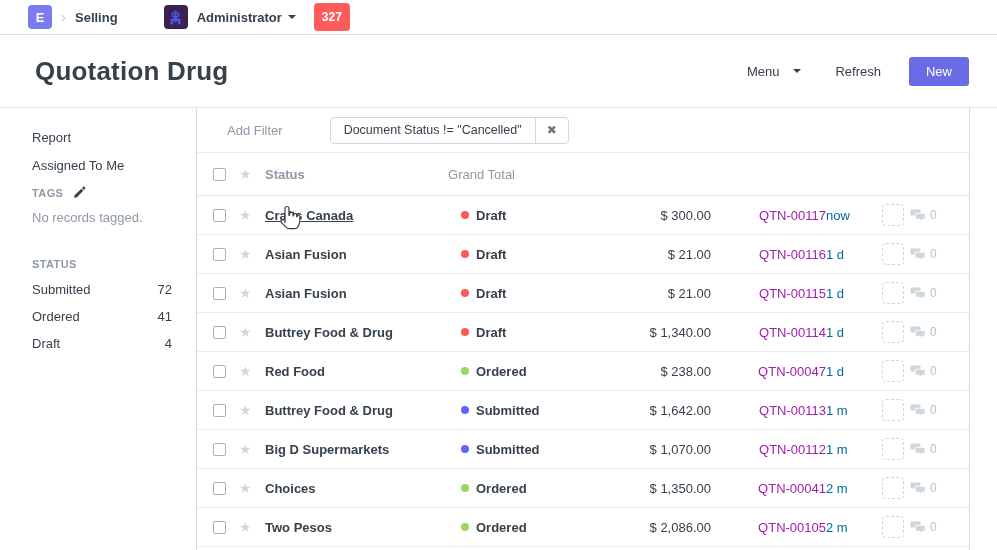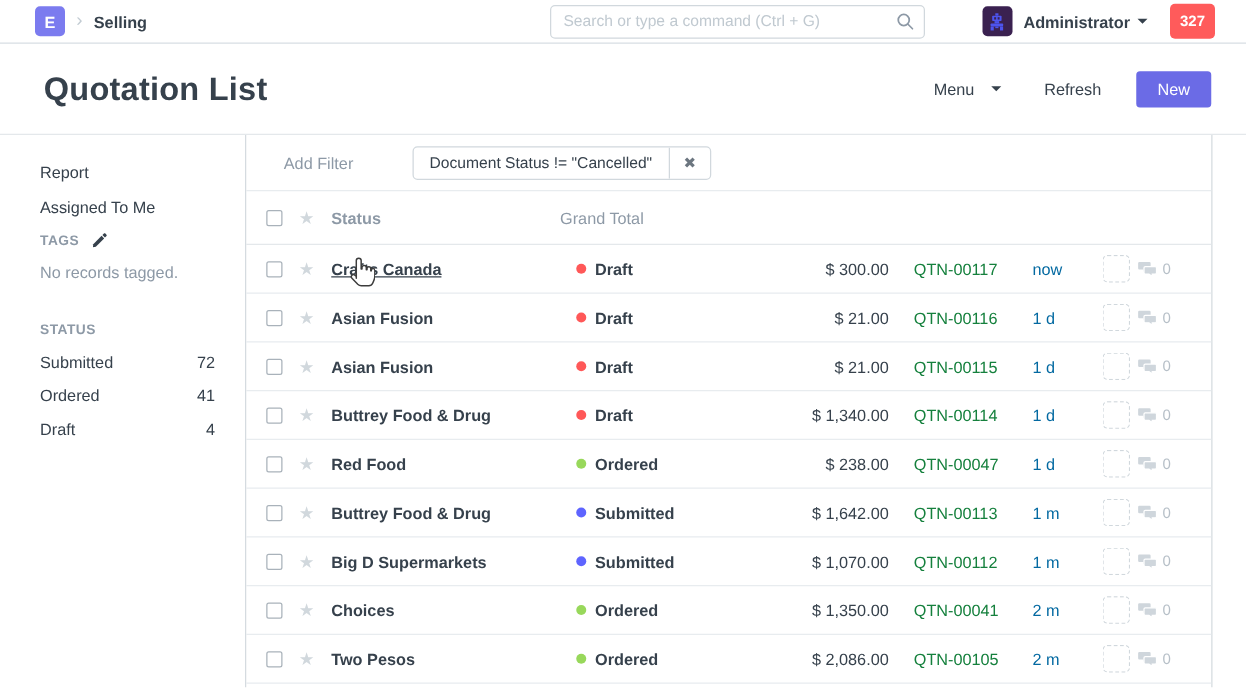--- a/index.html
+++ b/index.html
@@ -70,46 +70,39 @@
     flex:none; cursor:pointer; }
   .star { width:16px; margin:0 10px 0 13px; color:#d1d8dd; font-size:14px; flex:none;
     cursor:pointer; line-height:1; }
   .c-title { flex:1; min-width:0; }
   .c-title a { color:#36414c; font-weight:bold; text-decoration:none; cursor:pointer; }
   .c-title a.hovered { text-decoration:underline; }
   .hrow .c-title { color:#8d99a6; font-weight:normal; }
   .c-status { width:130px; flex:none; display:flex; align-items:center; font-weight:bold; }
   .dot { width:8px; height:8px; border-radius:50%; margin-right:7px; flex:none; }
   .c-total { width:120px; flex:none; text-align:right; }
-  .c-id { width:95px; flex:none; margin-left:20px; color:#15803d; cursor:pointer; }
+  .c-id { width:95px; flex:none; margin-left:20px; color:#a21caf; cursor:pointer;text-align:right; }
   .c-time { width:44px; flex:none; text-align:left; color:#0369a1; }
   .c-avatar { width:22px; height:22px; flex:none; margin-left:12px; border:1px dashed #d1d8dd;
     border-radius:4px; cursor:pointer; }
   .c-comment { width:44px; flex:none; margin-left:6px; display:flex; align-items:center;
     color:#b6bfc7; font-size:12px; }
   .c-comment svg { margin-right:4px; }
 
   
   .cursor { position:absolute; left:277px; top:205px; z-index:10; pointer-events:none; }
 </style>
 </head>
 <body>
 
 <div class="navbar">
   <div class="logo">E</div>
   <span class="crumb-chev">›</span>
   <span class="crumb">Selling</span>
 
-  <div class="search-wrap">
-    <input class="search-input" placeholder="Search or type a command (Ctrl + G)" style="">
-    <svg class="search-icon" width="14" height="14" viewBox="0 0 14 14">
-      <circle cx="6" cy="6" r="4.4" fill="none" stroke="#8d99a6" stroke-width="1.4"></circle>
-      <line x1="9.4" y1="9.4" x2="13" y2="13" stroke="#8d99a6" stroke-width="1.4" stroke-linecap="round"></line>
-    </svg>
-  </div>
 
   <div class="user-group">
     <div class="user-avatar">
       <svg width="15" height="15" viewBox="0 0 24 24">
         <g fill="#4d54ee">
           <rect x="10" y="1" width="4" height="3"></rect>
           <rect x="6" y="4" width="12" height="7" rx="1"></rect>
           <rect x="9" y="11" width="6" height="3"></rect>
           <rect x="4" y="14" width="16" height="4" rx="1"></rect>
           <rect x="4" y="18" width="4" height="5"></rect>
@@ -123,21 +116,21 @@
       </svg>
     </div>
     <span class="user-name">Administrator</span>
     <span class="caret"></span>
   </div>
 
   <div class="notif-badge">327</div>
 </div>
 
 <div class="page-head">
-  <h1 class="page-title">Quotation List</h1>
+  <h1 class="page-title">Quotation Drug</h1>
   <div class="head-actions">
     <div class="menu-btn">
       <span>Menu</span>
       <span class="caret"></span>
     </div>
     <div class="refresh-btn">Refresh</div>
     <button class="new-btn">New</button>
   </div>
 </div>
 

